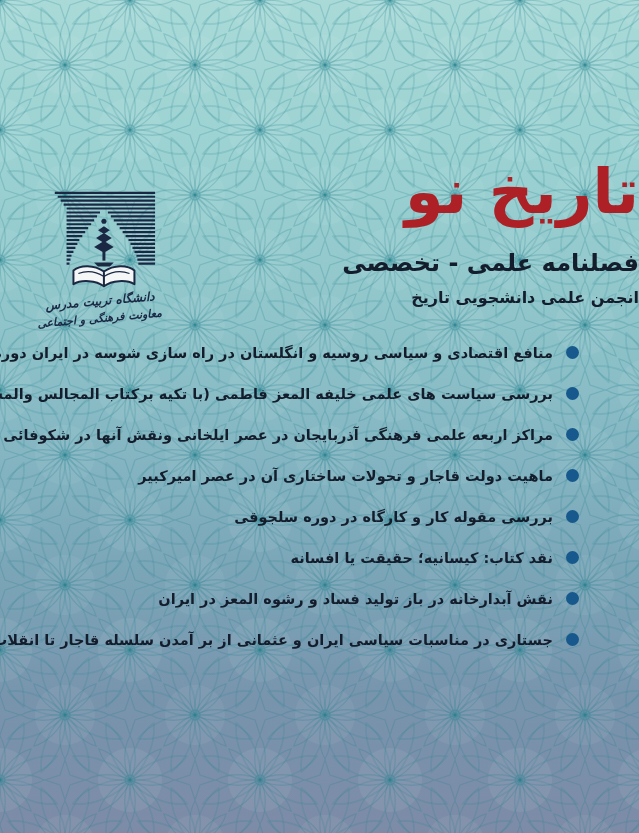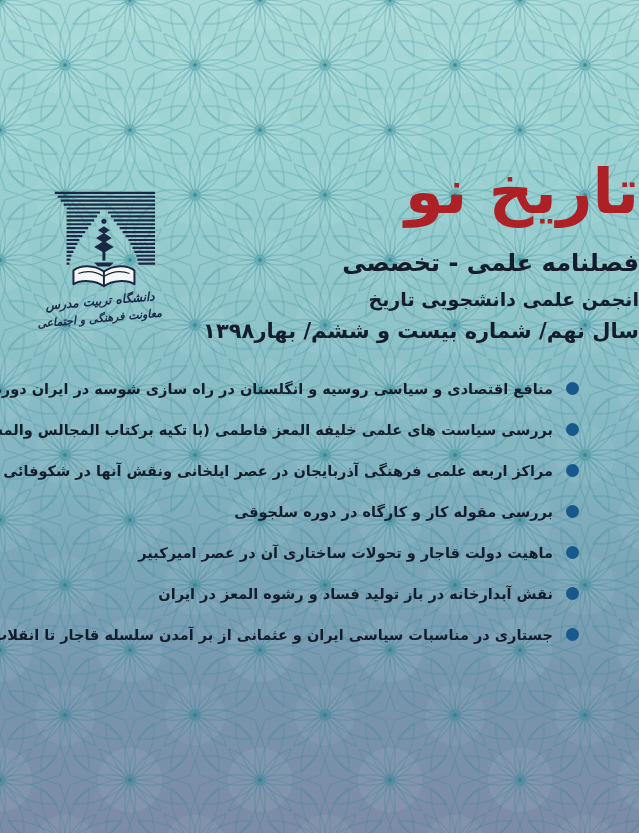--- a/index.html
+++ b/index.html
@@ -38,21 +38,21 @@
     transform:rotate(-5deg);margin-top:4px;white-space:nowrap;
   }
 
   
   .masthead{margin-top:156px;color:var(--ink);}
   .journal-title{
     font-size:62px;font-weight:bold;line-height:1.15;
     color:var(--title-red);letter-spacing:1px;
   }
   .subtitle{font-size:24px;font-weight:bold;margin-top:22px;}
-  .association{font-size:19px;font-weight:bold;margin-top:11px;}
+  .association{font-size:16px;font-weight:bold;margin-top:11px;}
   .issue-line{font-size:21px;font-weight:bold;margin-top:9px;}
 
   
   .articles{
     margin-top:25px;padding-right:60px;padding-left:30px;
     list-style:none;
   }
   .article-row{
     display:flex;align-items:center;height:41px;
     direction:rtl;justify-content:flex-start;
@@ -159,43 +159,46 @@
         </g>
       </svg>
       <div class="logo-line1" dir="rtl" lang="fa">دانشگاه تربیت مدرس</div>
       <div class="logo-line2" dir="rtl" lang="fa">معاونت فرهنگی و اجتماعی</div>
     </div>
 
     <div class="masthead">
       <div class="journal-title" dir="rtl" lang="fa">تاریخ نو</div>
       <div class="subtitle" dir="rtl" lang="fa">فصلنامه علمی - تخصصی</div>
       <div class="association" dir="rtl" lang="fa">انجمن علمی دانشجویی تاریخ</div>
-      <div class="issue-line" dir="rtl" lang="fa">سال نهم/ شماره بیست و ششم/ بهار۱۳۹۸</div>
     </div>
 
     <ul class="articles">
       <li class="article-row">
         <span class="bullet"></span>
         <span class="article-title" lang="fa">منافع اقتصادی و سیاسی روسیه و انگلستان در راه سازی شوسه در ایران دوره قاجار</span>
       </li>
       <li class="article-row">
         <span class="bullet"></span>
         <span class="article-title" lang="fa">بررسی سیاست های علمی خلیفه المعز فاطمی (با تکیه برکتاب المجالس والمسایرات قاضی نعمان)</span>
       </li>
       <li class="article-row">
         <span class="bullet"></span>
         <span class="article-title" lang="fa">مراکز اربعه علمی فرهنگی آذربایجان در عصر ایلخانی ونقش آنها در شکوفائی تمدن اسلام و ایران</span>
       </li>
       <li class="article-row">
         <span class="bullet"></span>
+        <span class="article-title" lang="fa">ماهیت دولت قاجار و تحولات ساختاری آن در عصر امیرکبیر</span>
+      </li>
+      <li class="article-row">
+        <span class="bullet"></span>
         <span class="article-title" lang="fa">بررسی مقوله کار و کارگاه در دوره سلجوقی</span>
       </li>
       <li class="article-row">
         <span class="bullet"></span>
-        <span class="article-title" lang="fa">ماهیت دولت قاجار و تحولات ساختاری آن در عصر امیرکبیر</span>
+        <span class="article-title" lang="fa">نقد کتاب: کیسانیه؛ حقیقت یا افسانه</span>
       </li>
       <li class="article-row">
         <span class="bullet"></span>
         <span class="article-title" lang="fa">نقش آبدارخانه در باز تولید فساد و رشوه المعز در ایران</span>
       </li>
       <li class="article-row">
         <span class="bullet"></span>
         <span class="article-title" lang="fa">جستاری در مناسبات سیاسی ایران و عثمانی از بر آمدن سلسله قاجار تا انقلاب مشروطیت</span>
       </li>
     </ul>

